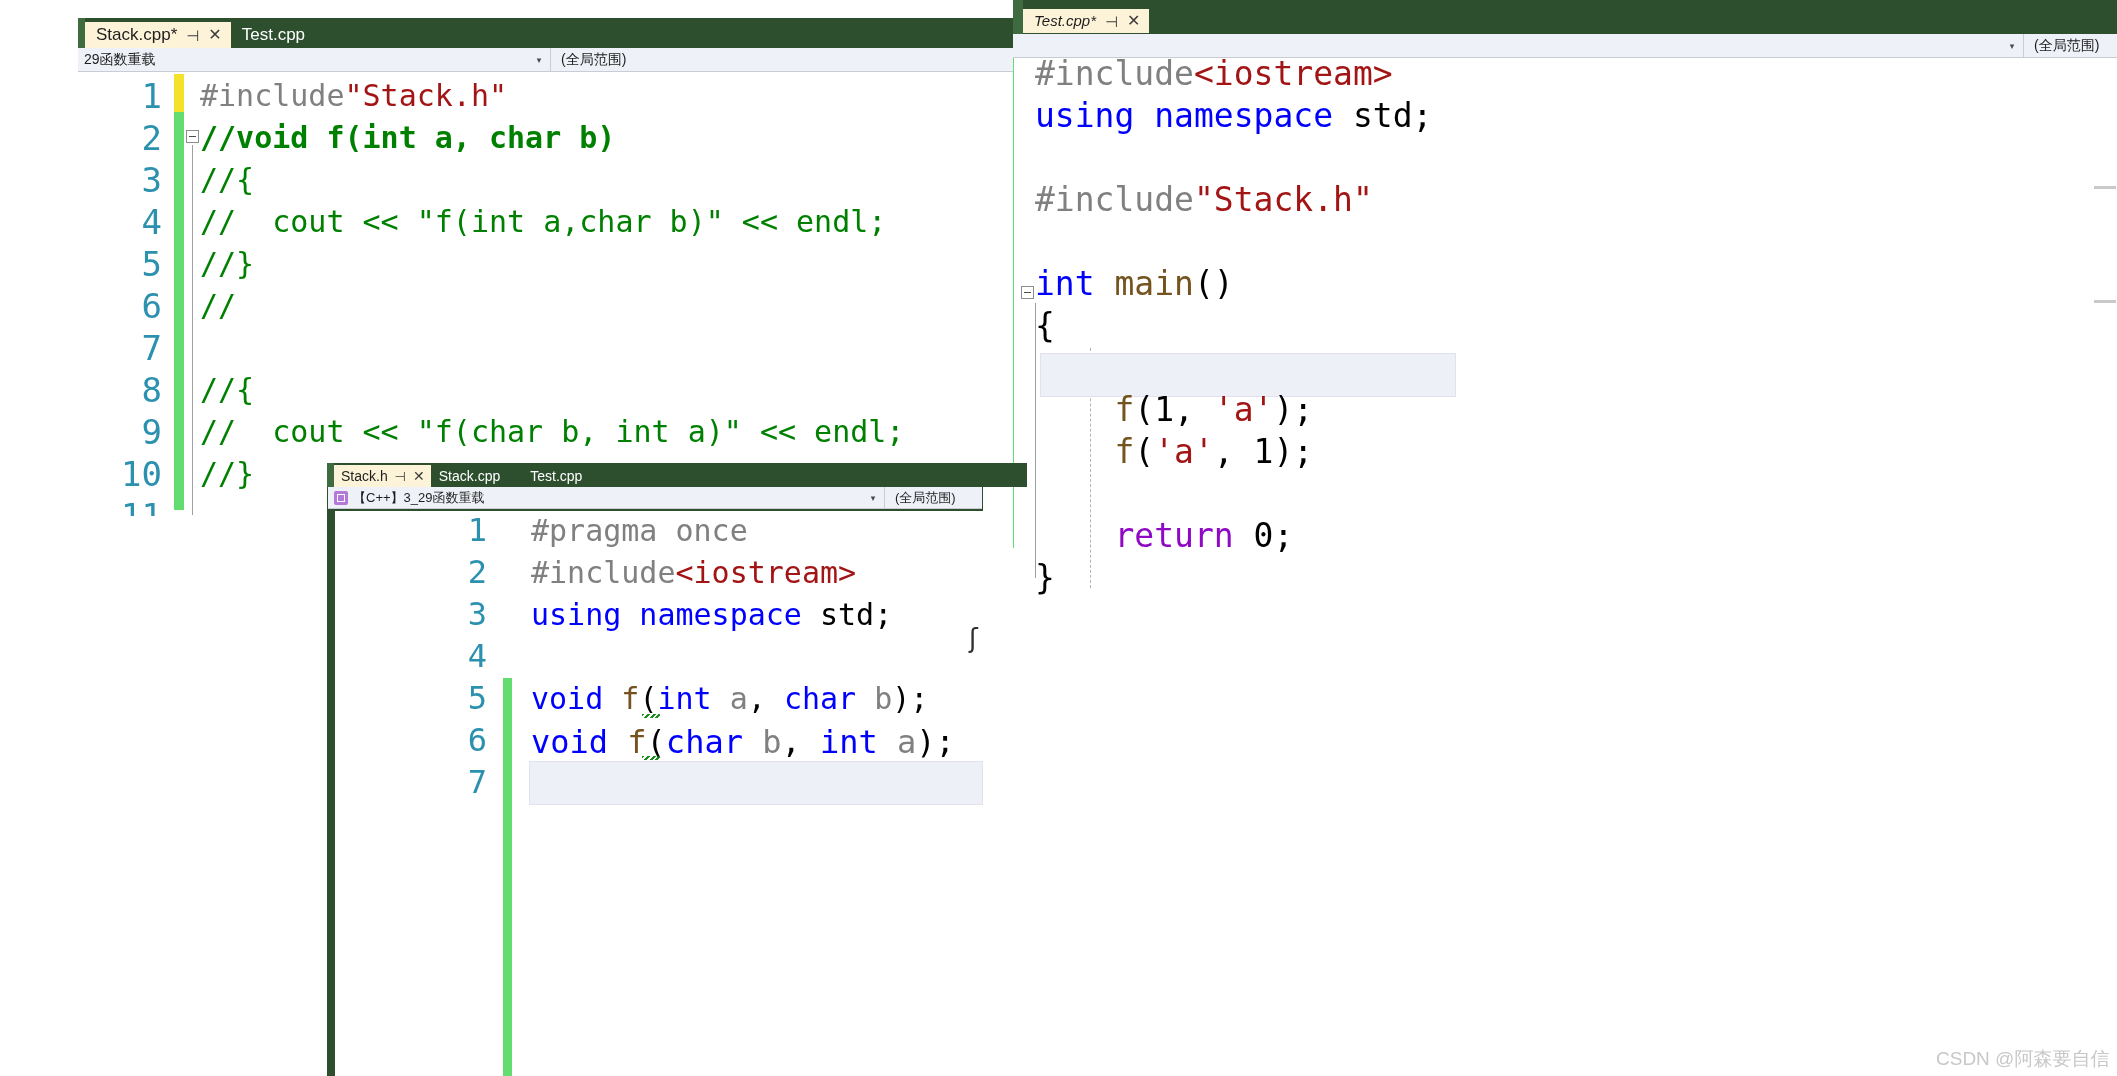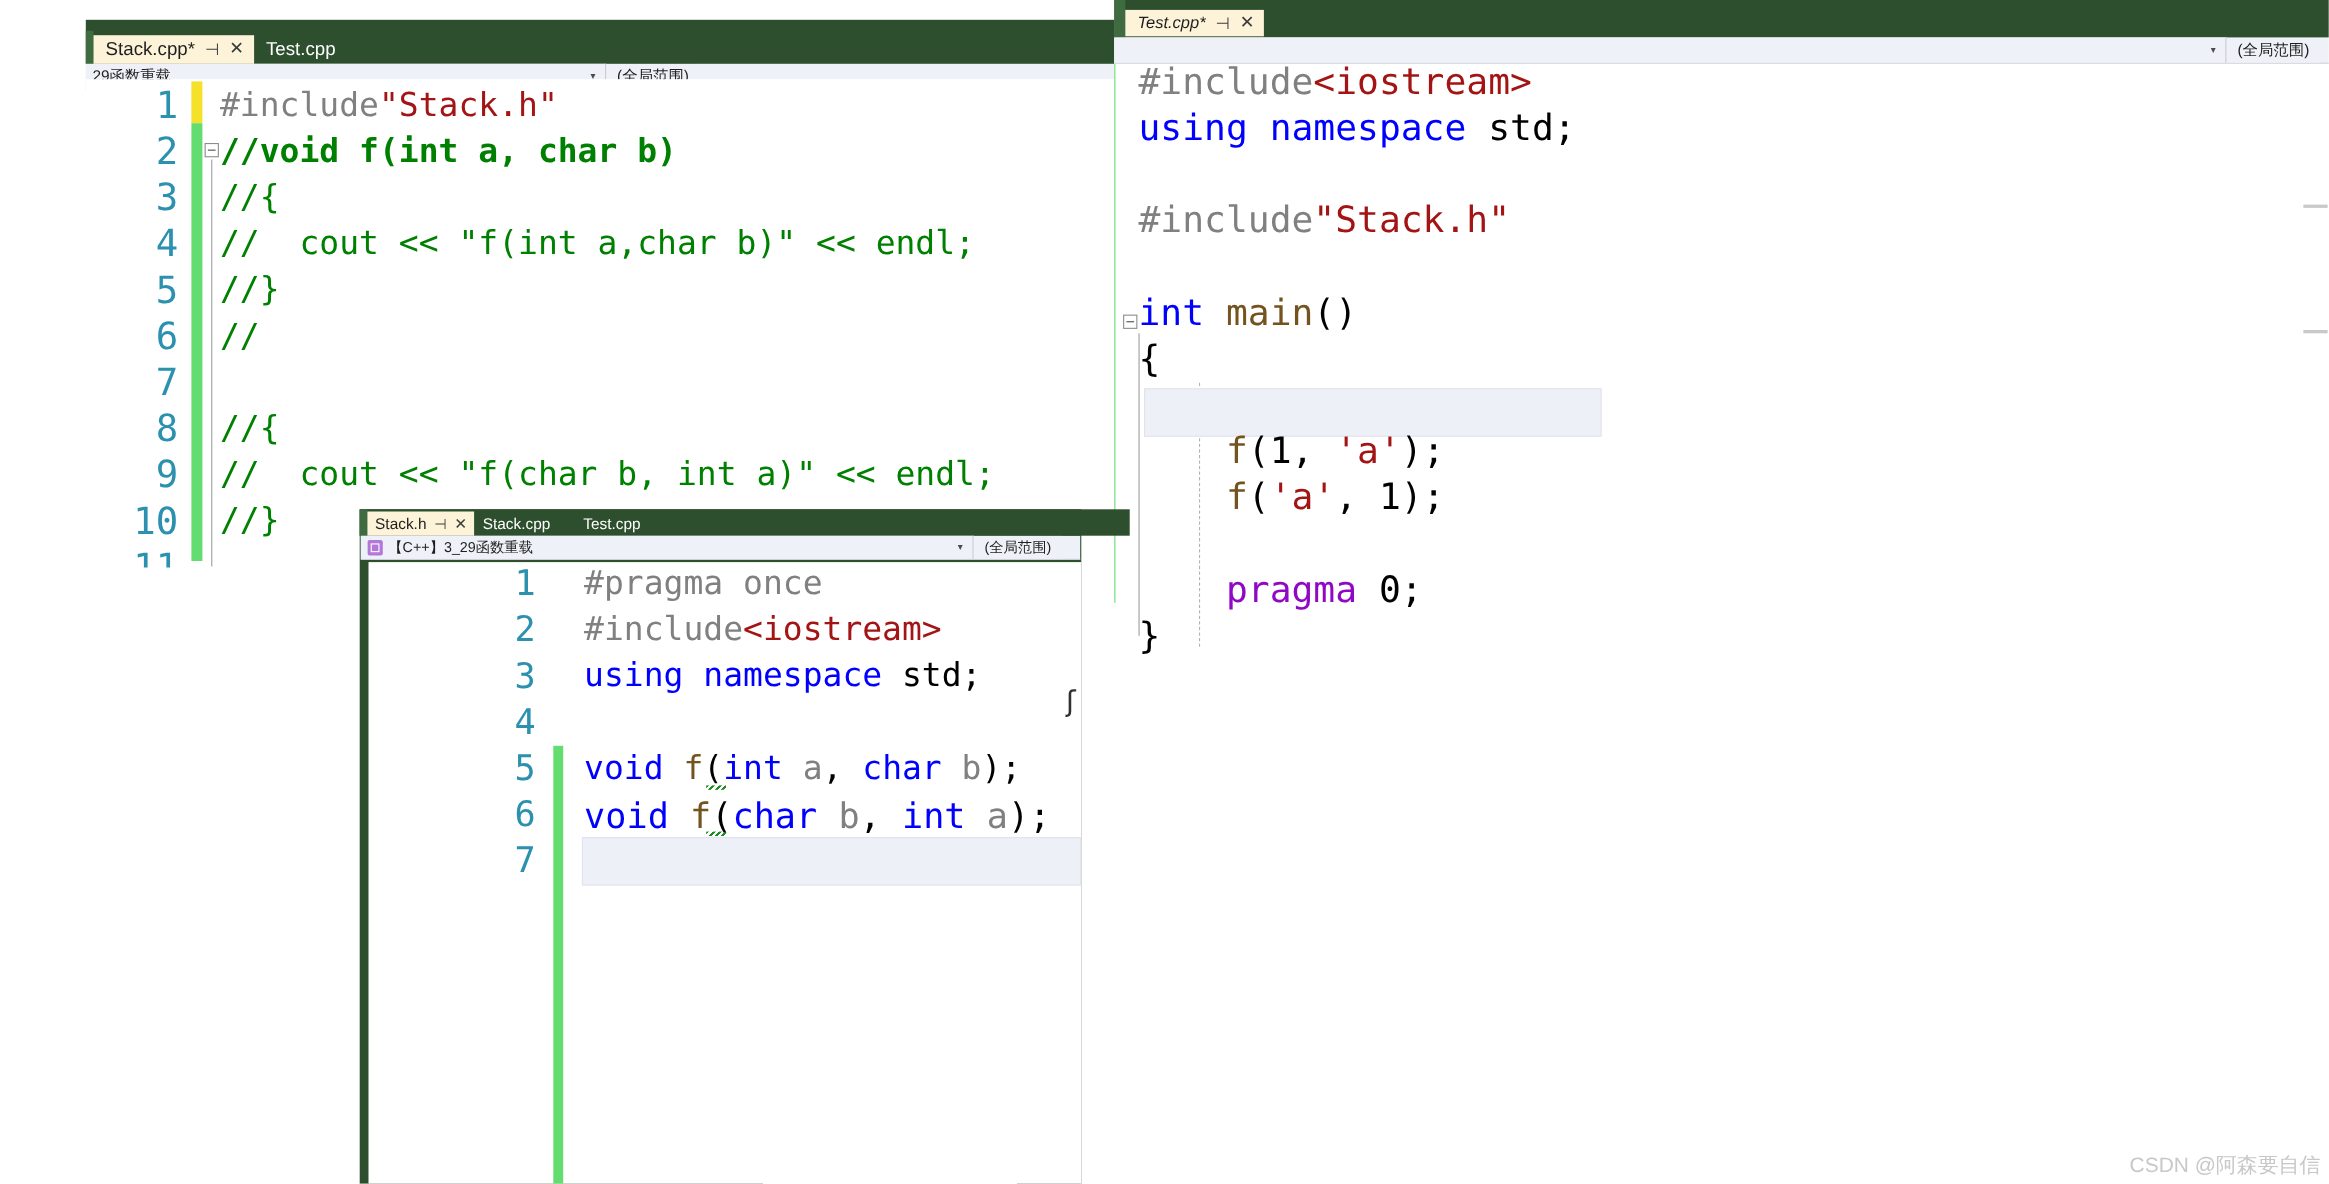--- a/index.html
+++ b/index.html
@@ -4,21 +4,21 @@
 <title>Visual Studio - Stack.cpp / Test.cpp / Stack.h</title>
 <style>
   html,body{margin:0;padding:0;background:#ffffff;}
   body{
     width:2117px;height:1076px;position:relative;overflow:hidden;
     font-family:"Liberation Sans","DejaVu Sans",sans-serif;
   }
   
   .vs-window{position:absolute;background:#ffffff;}
   .tabstrip{
-    background:#2d4f2e;height:40px;position:relative;
+    background:#2d4f2e;height:30px;position:relative;
     display:flex;align-items:flex-end;box-sizing:border-box;
   }
   .tabstrip.tall{height:34px;}
   .tab{
     height:26px;line-height:26px;padding:0 9px 0 11px;
     font-size:17px;color:#1e1e1e;background:#2d4f2e;
     display:flex;align-items:center;white-space:nowrap;
     box-sizing:border-box;
   }
   .tab.inactive{color:#ffffff;background:transparent;}
@@ -193,21 +193,21 @@
     <div class="codeline" id="r-l2" style="left:22px;top:38px;font-size:33px;"><span class="t-kw">using namespace </span><span class="t-plain">std;</span></div>
     <div class="codeline" id="r-l3" style="left:22px;top:80px;font-size:33px;"></div>
     <div class="codeline" id="r-l4" style="left:22px;top:122px;font-size:33px;"><span class="t-pre">#include</span><span class="t-str">"Stack.h"</span></div>
     <div class="codeline" id="r-l5" style="left:22px;top:164px;font-size:33px;"></div>
     <div class="codeline" id="r-l6" style="left:22px;top:206px;font-size:33px;"><span class="t-kw">int </span><span class="t-fn">main</span><span class="t-plain">()</span></div>
     <div class="codeline" id="r-l7" style="left:22px;top:248px;font-size:33px;"><span class="t-plain">{</span></div>
     <div class="codeline" id="r-l8" style="left:22px;top:290px;font-size:33px;"></div>
     <div class="codeline" id="r-l9" style="left:22px;top:332px;font-size:33px;"><span class="t-fn">    f</span><span class="t-plain">(</span><span class="t-plain">1</span><span class="t-plain">, </span><span class="t-str">'a'</span><span class="t-plain">);</span></div>
     <div class="codeline" id="r-l10" style="left:22px;top:374px;font-size:33px;"><span class="t-fn">    f</span><span class="t-plain">(</span><span class="t-str">'a'</span><span class="t-plain">, </span><span class="t-plain">1</span><span class="t-plain">);</span></div>
     <div class="codeline" id="r-l11" style="left:22px;top:416px;font-size:33px;"></div>
-    <div class="codeline" id="r-l12" style="left:22px;top:458px;font-size:33px;"><span class="t-plain">    </span><span class="t-ctl">pragma </span><span class="t-plain">0;</span></div>
+    <div class="codeline" id="r-l12" style="left:22px;top:458px;font-size:33px;"><span class="t-plain">    </span><span class="t-ctl">return </span><span class="t-plain">0;</span></div>
     <div class="codeline" id="r-l13" style="left:22px;top:500px;font-size:33px;"><span class="t-plain">}</span></div>
   </div>
 </div>
 
 <div style="position:absolute;left:2094px;top:186px;width:22px;height:3px;background:#c9c9c9;"></div>
 <div style="position:absolute;left:2094px;top:300px;width:22px;height:3px;background:#c9c9c9;"></div>
 
 <div class="vs-window" id="win-header" style="left:327px;top:463px;width:656px;height:613px;background:#2d4f2e;">
 
   <div class="tabstrip" style="width:700px;height:24px;background:#2d4f2e;">

